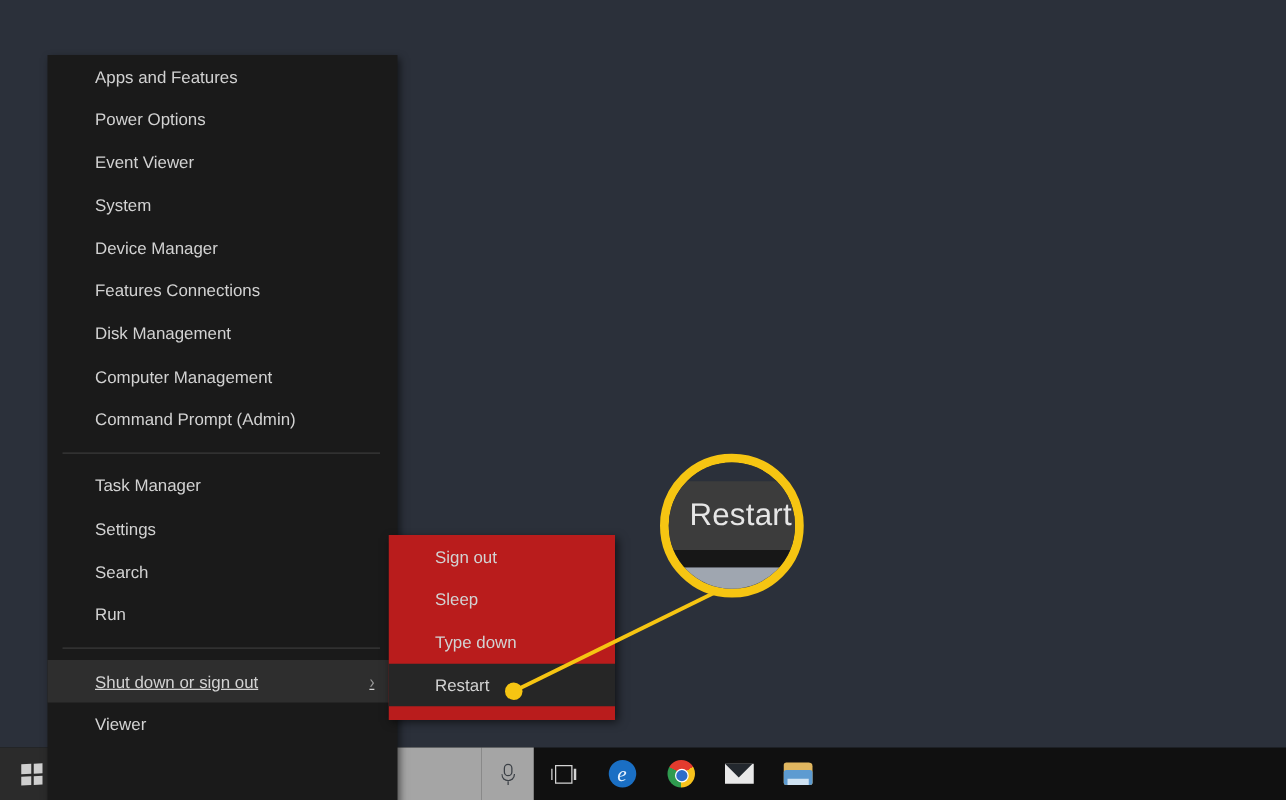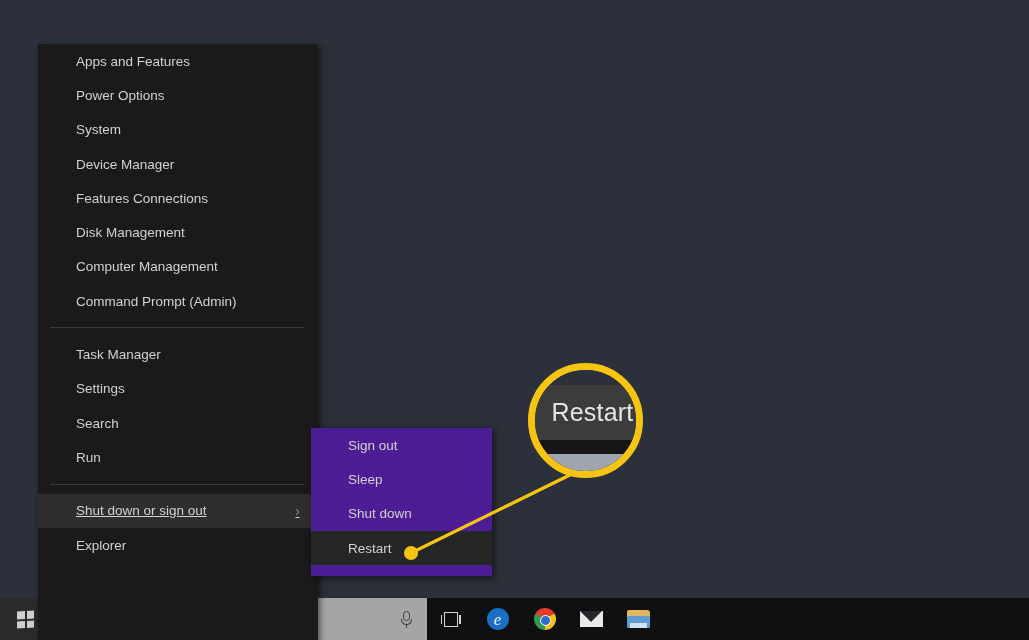--- a/index.html
+++ b/index.html
@@ -136,21 +136,21 @@
   }
   .menu-sep {
     height:1px; background:#3a3a3a;
     margin:9px 14px 9px 12px;
   }
 
   
   #sub-menu {
     position:absolute; left:311px; top:428px;
     width:181px; height:148px;
-    background:#4c1d95;
+    background:#b91c1c;
     box-shadow:2px 2px 7px rgba(0,0,0,0.6);
     z-index:11;
   }
   .sub-item {
     height:34.3px;
     display:flex; align-items:center;
     padding-left:37px;
     color:#d2d2d2;
     font-size:13.5px;
     white-space:nowrap;
@@ -259,20 +259,23 @@
 
   <div id="ctx-menu">
 
     <div class="menu-item">
       <span class="label">Apps and Features</span>
     </div>
     <div class="menu-item">
       <span class="label">Power Options</span>
     </div>
     <div class="menu-item">
+      <span class="label">Event Viewer</span>
+    </div>
+    <div class="menu-item">
       <span class="label">System</span>
     </div>
     <div class="menu-item">
       <span class="label">Device Manager</span>
     </div>
     <div class="menu-item">
       <span class="label">Features Connections</span>
     </div>
     <div class="menu-item">
       <span class="label">Disk Management</span>
@@ -299,33 +302,33 @@
       <span class="label">Run</span>
     </div>
 
     <div class="menu-sep"></div>
 
     <div class="menu-item selected">
       <span class="label">Shut down or sign out</span>
       <span class="chev">›</span>
     </div>
     <div class="menu-item">
-      <span class="label">Explorer</span>
+      <span class="label">Viewer</span>
     </div>
   </div>
 
   <div id="sub-menu">
     <div class="sub-item">
       <span>Sign out</span>
     </div>
     <div class="sub-item">
       <span>Sleep</span>
     </div>
     <div class="sub-item">
-      <span>Shut down</span>
+      <span>Type down</span>
     </div>
     <div class="sub-item selected">
       <span>Restart</span>
     </div>
   </div>
 
   <svg id="callout-svg">
     <line x1="411" y1="553" x2="580" y2="470" stroke="#f6c512" stroke-width="3.2"></line>
     <circle cx="411" cy="553" r="7" fill="#f6c512"></circle>
   </svg>

